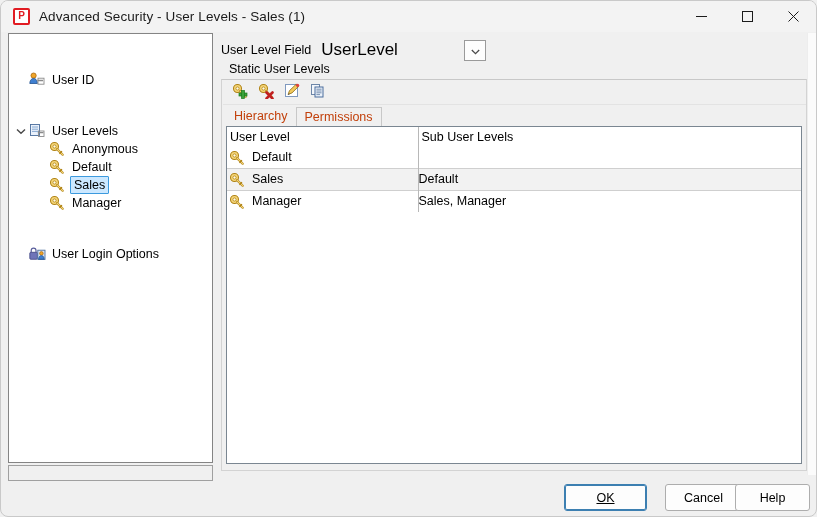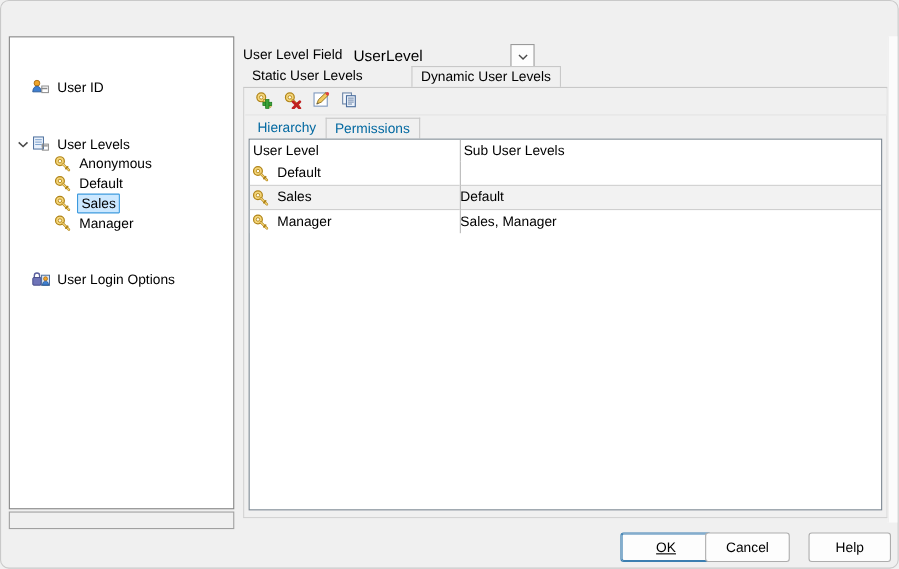--- a/index.html
+++ b/index.html
@@ -78,30 +78,30 @@
   
   .right-panel{
     position:absolute;left:217px;top:32px;width:593px;height:442px;
     background:#f0f0f0;box-sizing:border-box;
   }
   .field-row{
     position:absolute;left:3px;top:4px;width:586px;height:26px;
     display:flex;align-items:center;
   }
   .field-label{font-size:12.5px;color:#000;margin-left:0;}
-  .field-value{font-size:14px;color:#000;margin-left:10px;}
+  .field-value{font-size:17px;color:#000;margin-left:10px;}
   .combo-btn{
     position:absolute;left:243px;top:3px;width:22px;height:21px;
     background:#fdfdfd;border:1px solid #9a9a9a;box-sizing:border-box;
     display:flex;align-items:center;justify-content:center;
   }
   
   .tabstrip{
     position:absolute;left:3px;top:27px;width:586px;height:19px;
-    display:flex;align-items:flex-end;gap:36px;
+    display:flex;align-items:flex-end;
   }
   .tab{
     font-size:12.5px;color:#000;padding:2px 8px 2px 8px;height:19px;
     box-sizing:border-box;line-height:15px;white-space:nowrap;
     border:1px solid transparent;
   }
   .tab.inactive{
     background:#f0f0f0;border:1px solid #c8c8c8;border-bottom:none;
   }
   .tab.active{
@@ -123,21 +123,21 @@
   .tbtn{
     width:22px;height:20px;margin-right:4px;position:relative;
     display:flex;align-items:center;justify-content:center;
   }
   
   .innertabs{
     position:absolute;left:4px;top:27px;width:578px;height:19px;
     display:flex;align-items:flex-end;
   }
   .itab{
-    font-size:12.5px;color:#0369a1;padding:2px 8px;height:19px;
+    font-size:12.5px;color:#c2410c;padding:2px 8px;height:19px;
     box-sizing:border-box;line-height:15px;white-space:nowrap;
   }
   .itab.inactive{background:#f0f0f0;border:1px solid #c8c8c8;border-bottom:none;}
   .itab.active{background:#f0f0f0;border:none;}
   
   .gridwrap{
     position:absolute;left:4px;top:46px;width:576px;height:338px;
     background:#ffffff;border:1px solid #7a8691;box-sizing:border-box;
     overflow:hidden;
   }
@@ -176,28 +176,50 @@
   }
   .btn{
     position:absolute;top:0;height:27px;
     background:#fdfdfd;border:1px solid #adadad;border-radius:3px;
     box-sizing:border-box;
     font-size:12.5px;color:#000;
     display:flex;align-items:center;justify-content:center;
   }
   .btn.primary{border:1px solid #3c7fb1;box-shadow:0 0 0 1px #3c7fb1 inset;}
   #ok-button{left:563px;width:83px;text-decoration:underline;}
-  #cancel-button{left:640px;width:77px;}
+  #cancel-button{left:664px;width:77px;}
   #help-button{left:734px;width:75px;}
 </style>
 </head>
 <body>
 
 <div class="window">
 
+  <div class="titlebar">
+    <div class="app-icon"></div>
+    <div class="title-text">Advanced Security - User Levels - Sales (1)</div>
+    <div class="wincontrols">
+      <div class="wc">
+        <svg width="11" height="11" viewBox="0 0 11 11">
+            <line x1="0" y1="5.5" x2="11" y2="5.5" stroke="#1b1b1b" stroke-width="1"></line>
+          </svg>
+      </div>
+      <div class="wc">
+        <svg width="11" height="11" viewBox="0 0 11 11">
+            <rect x="0.5" y="0.5" width="10" height="10" fill="none" stroke="#1b1b1b" stroke-width="1"></rect>
+          </svg>
+      </div>
+      <div class="wc">
+        <svg width="11" height="11" viewBox="0 0 11 11">
+            <line x1="0.5" y1="0.5" x2="10.5" y2="10.5" stroke="#1b1b1b" stroke-width="1"></line>
+            <line x1="10.5" y1="0.5" x2="0.5" y2="10.5" stroke="#1b1b1b" stroke-width="1"></line>
+          </svg>
+      </div>
+    </div>
+  </div>
 
   <div class="tree-panel">
     <div style="padding-top:4px;" id="tree-host">
         <div class="tnode lvl0">
           <span class="tchev blank"></span>
           <span class="ticon"><svg width="17" height="16" viewBox="0 0 17 16">
               <g>
                 <circle cx="4.6" cy="3.6" r="2.6" fill="#f0a52a" stroke="#a96a10" stroke-width="0.8"></circle>
                 <path d="M0.8 11.5 C1 7.6 3 6.4 4.6 6.4 C6.2 6.4 8.2 7.6 8.4 11.5 Z" fill="#3f7fd0" stroke="#23528f" stroke-width="0.8"></path>
                 <path d="M8.5 8.5 L14 8.5" stroke="#8a8a8a" stroke-width="1.4"></path>
@@ -302,21 +324,20 @@
         <span>
           <svg width="9" height="6" viewBox="0 0 9 6">
               <path d="M0.8 1 L4.5 4.6 L8.2 1" fill="none" stroke="#4a4a4a" stroke-width="1.3"></path>
             </svg>
         </span>
       </div>
     </div>
 
     <div class="tabstrip" id="tabstrip-host">
         <div class="tab active">Static User Levels</div>
-        <div class="tab inactive">Dynamic User Levels</div>
       </div>
 
     <div class="tabpanel">
 
       <div class="toolbar" id="toolbar-host">
           <div class="tbtn">
             <span><svg width="17" height="16" viewBox="0 0 17 16">
                 <g transform="translate(0.5,0.5)">
                   <circle cx="5" cy="5" r="4" fill="#f6d77a" stroke="#b08418" stroke-width="1.1"></circle>
                   <circle cx="5" cy="5" r="1.6" fill="#fffbe8" stroke="#b08418" stroke-width="0.8"></circle>

